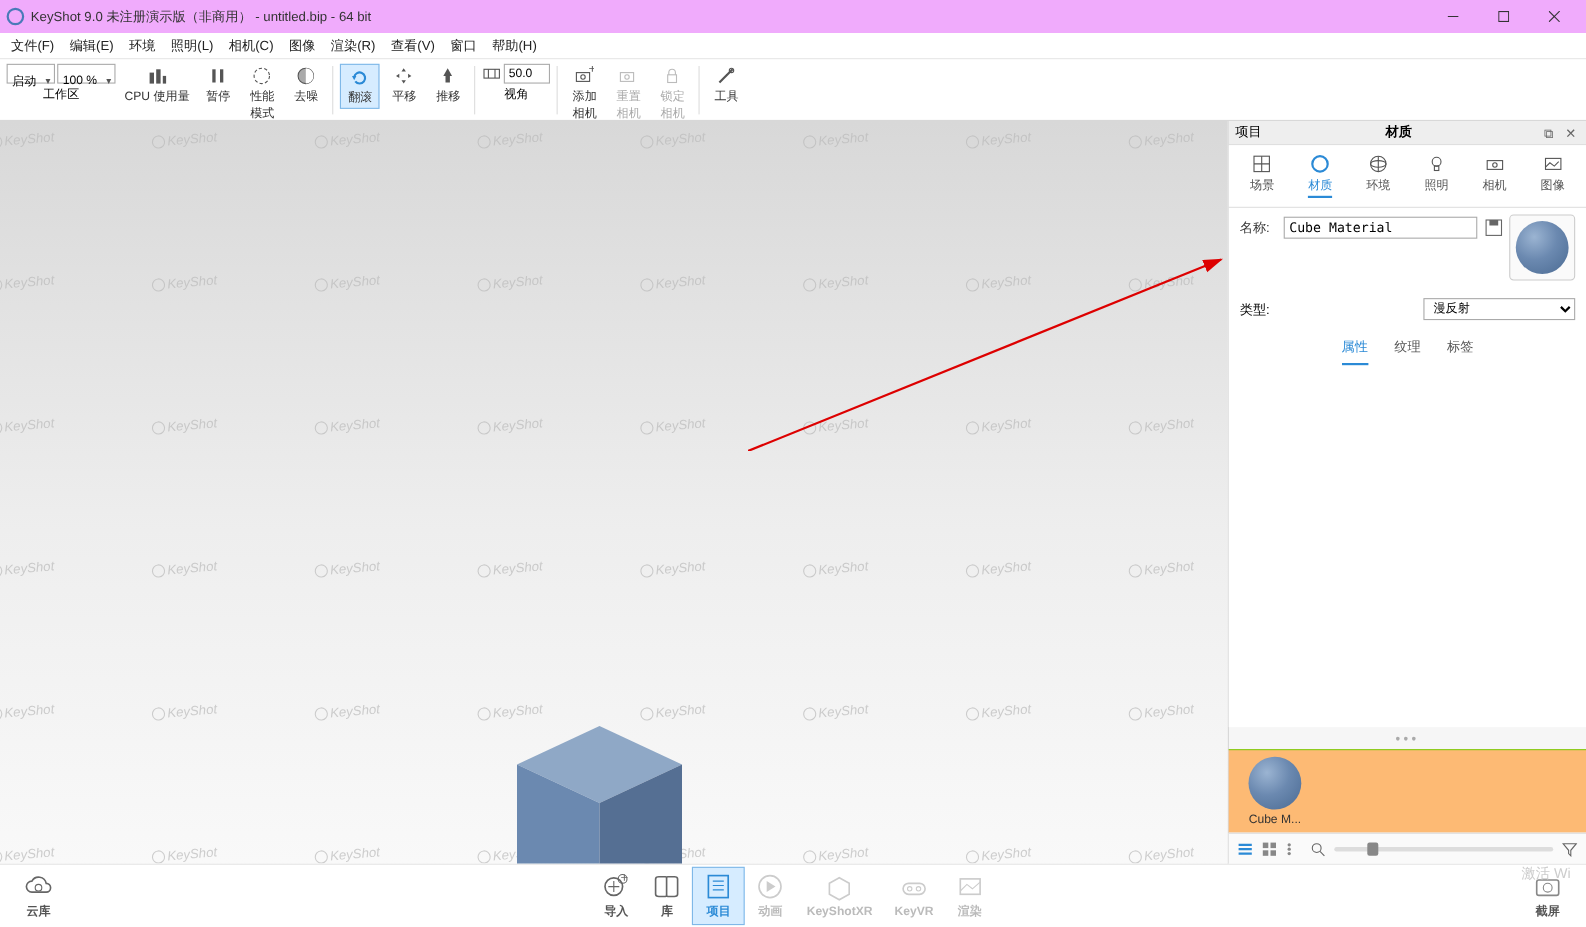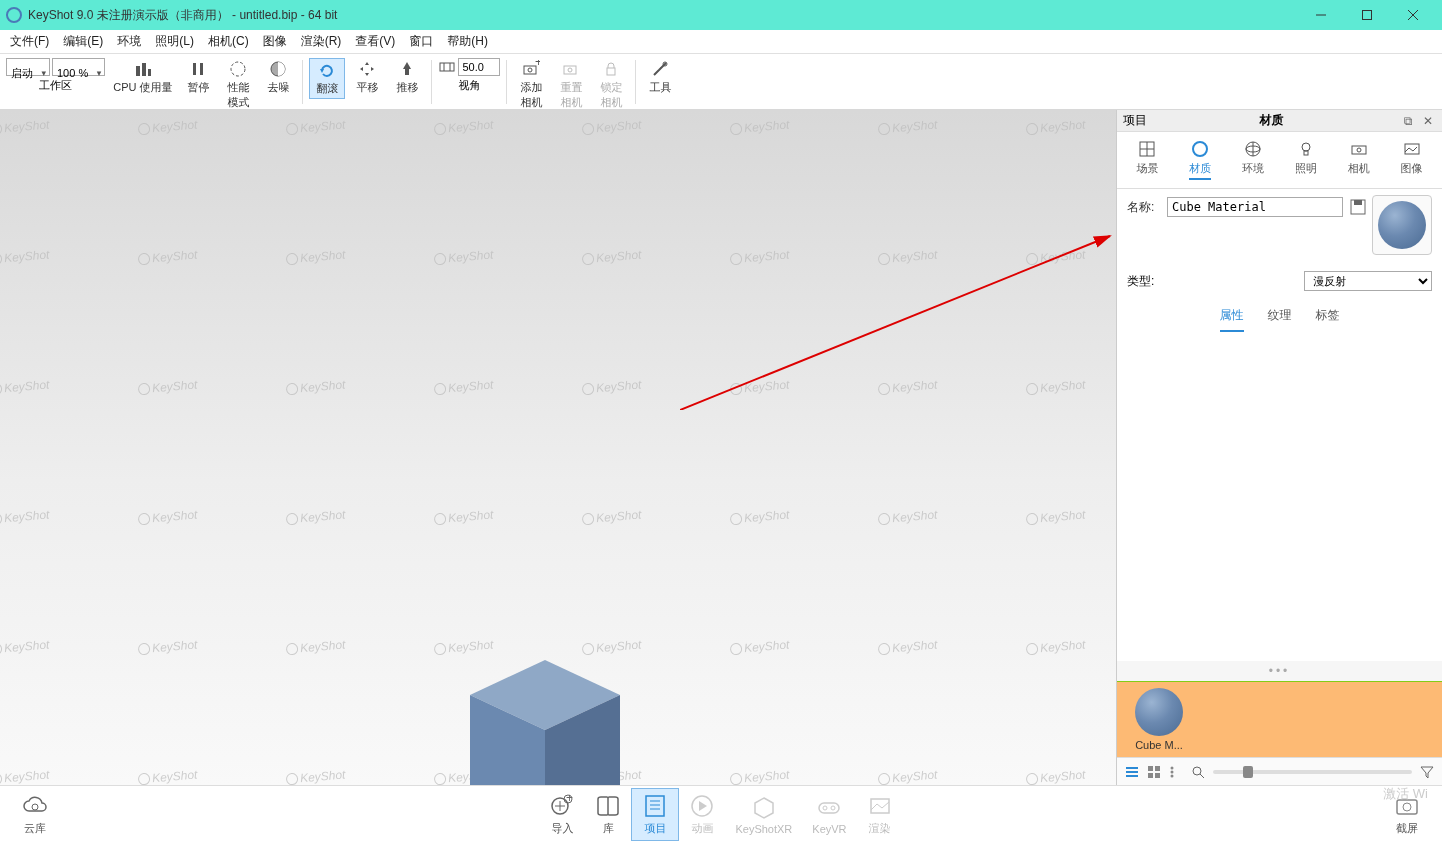--- a/index.html
+++ b/index.html
@@ -1,17 +1,17 @@
 <!DOCTYPE html>
 <html><head>
 <meta charset="utf-8">
 <style>
 *{margin:0;padding:0;box-sizing:border-box;font-family:"Microsoft YaHei","Segoe UI",sans-serif;font-size:12px;}
 body{width:1442px;height:843px;background:#fff;overflow:hidden;position:relative;}
-.titlebar{height:30px;display:flex;align-items:center;padding:0 6px;background:#5eead4;}
+.titlebar{height:30px;display:flex;align-items:center;padding:0 6px;background:#f0abfc;}
 .titlebar .app-icon{width:16px;height:16px;border-radius:50%;border:2px solid #4a7ab8;margin-right:6px;}
 .titlebar .title{color:#333;}
 .titlebar .win-controls{margin-left:auto;display:flex;}
 .win-btn{width:46px;height:30px;display:flex;align-items:center;justify-content:center;color:#333;}
 .win-btn svg{width:10px;height:10px;}
 .menubar{height:24px;display:flex;align-items:center;padding:0 6px;gap:6px;background:#fff;border-bottom:1px solid #e0e0e0;}
 .menu-item{padding:2px 4px;color:#222;}
 .toolbar{height:56px;display:flex;align-items:flex-start;padding:4px 6px;gap:4px;background:#fff;border-bottom:1px solid #d8d8d8;}
 .tb-group{display:flex;flex-direction:column;align-items:center;gap:2px;}
 .tb-stack{display:flex;gap:2px;}
@@ -39,41 +39,41 @@
 .ptab.active .ptab-label{border-bottom:2px solid #2b8ad6;}
 .ptab-icon{width:18px;height:18px;}
 .ptab-label{font-size:11px;padding-bottom:2px;}
 .panel-body{flex:1;padding:8px 10px;background:#fff;display:flex;flex-direction:column;gap:10px;position:relative;}
 .row{display:flex;align-items:center;gap:6px;}
 .row .lbl{width:34px;color:#333;}
 .row input[type=text]{flex:1;border:1px solid #aaa;height:20px;padding:0 4px;font-family:monospace;font-size:12px;}
 .save-ico{width:18px;height:18px;color:#666;}
 .mat-preview{position:absolute;right:10px;top:6px;width:60px;height:60px;border:1px solid #ccc;border-radius:4px;display:flex;align-items:center;justify-content:center;background:#fafafa;}
 .sphere{width:48px;height:48px;border-radius:50%;background:radial-gradient(circle at 35% 30%,#9bb4d2 0%,#6b89b0 45%,#4a6a92 100%);}
-.type-row{display:flex;align-items:center;gap:16px;margin-top:44px;}
+.type-row{display:flex;align-items:center;gap:6px;margin-top:44px;}
 .type-row select{flex:1;border:1px solid #aaa;height:20px;font-size:11px;background:#fff;padding:0 4px;}
 .subtabs{display:flex;justify-content:center;gap:24px;margin-top:6px;}
 .subtab{padding-bottom:6px;color:#555;}
 .subtab.active{color:#2b8ad6;border-bottom:2px solid #2b8ad6;}
 .prop-row{display:flex;align-items:center;justify-content:space-between;margin-top:8px;}
 .color-swatch{width:54px;height:18px;background:#7190b4;border:1px solid #888;}
 .mat-browser{border-top:1px solid #84cc16;padding:6px;background:#fdba74;}
 .mat-thumb{display:inline-flex;flex-direction:column;align-items:center;gap:3px;width:72px;}
 .mat-thumb .sphere{width:48px;height:48px;}
 .mat-thumb .mname{font-size:11px;color:#333;}
 .panel-footer{height:28px;border-top:1px solid #ddd;display:flex;align-items:center;padding:0 8px;gap:8px;background:#fafafa;}
 .pf-ico{width:14px;height:14px;color:#666;}
 .zoom-slider{flex:1;height:4px;background:#ddd;position:relative;border-radius:2px;}
 .zoom-slider .zthumb{position:absolute;left:15%;top:-4px;width:10px;height:12px;background:#888;border-radius:2px;}
 .bottombar{height:58px;display:flex;align-items:center;padding:0 12px;background:#fff;border-top:1px solid #ddd;}
 .bb-btn{display:flex;flex-direction:column;align-items:center;gap:2px;padding:4px 10px;color:#555;}
 .bb-btn.active{background:#d6ecff;border:1px solid #7fb8e8;color:#2b8ad6;}
 .bb-btn.disabled{color:#bbb;}
 .bb-icon{width:26px;height:26px;}
-.bb-label{font-size:11px;}
+.bb-label{font-size:11px;font-weight:bold;}
 .bb-spacer{flex:1;}
 .dots{text-align:center;color:#aaa;letter-spacing:3px;padding:3px 0;}
 .activation{position:absolute;right:14px;bottom:40px;color:#ccc;font-size:13px;}
 </style>
 </head>
 <body>
 
 <div class="titlebar">
   <div class="app-icon"></div>
   <div class="title">KeyShot 9.0 未注册演示版（非商用） - untitled.bip  - 64 bit</div>

